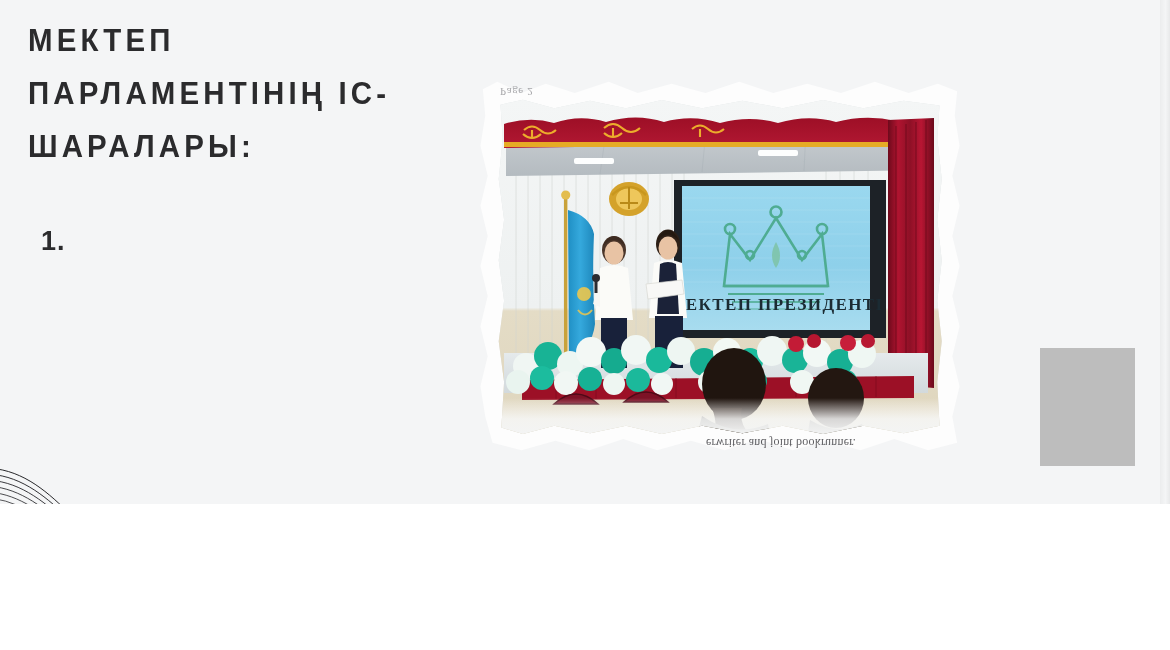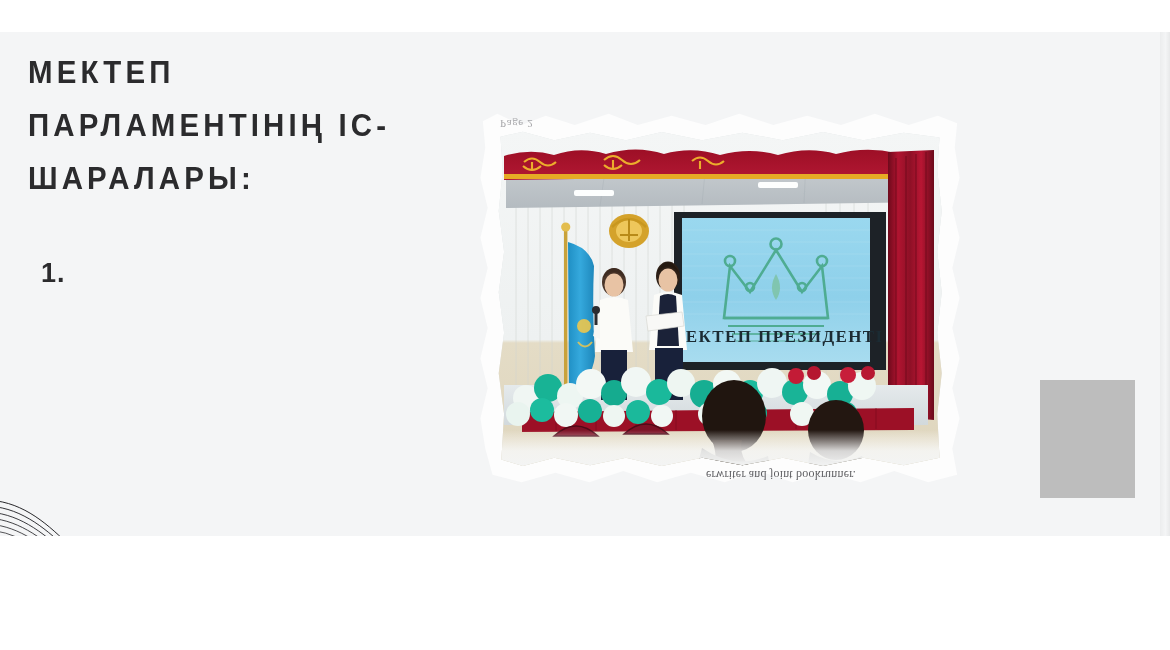--- a/index.html
+++ b/index.html
@@ -10,21 +10,20 @@
   body {
     font-family: "Liberation Sans", sans-serif;
   }
   #slide {
     position: relative;
     width: 1170px;
     height: 504px;
     background: #f4f5f6;
     overflow: hidden;
     box-sizing: border-box;
-    margin-top: 32px;
   }
   
   #slide::after {
     content: "";
     position: absolute;
     top: 0; right: 0;
     width: 10px; height: 100%;
     background: linear-gradient(to right, rgba(0,0,0,0.035), rgba(0,0,0,0.0) 55%, rgba(0,0,0,0.05));
     pointer-events: none;
   }

